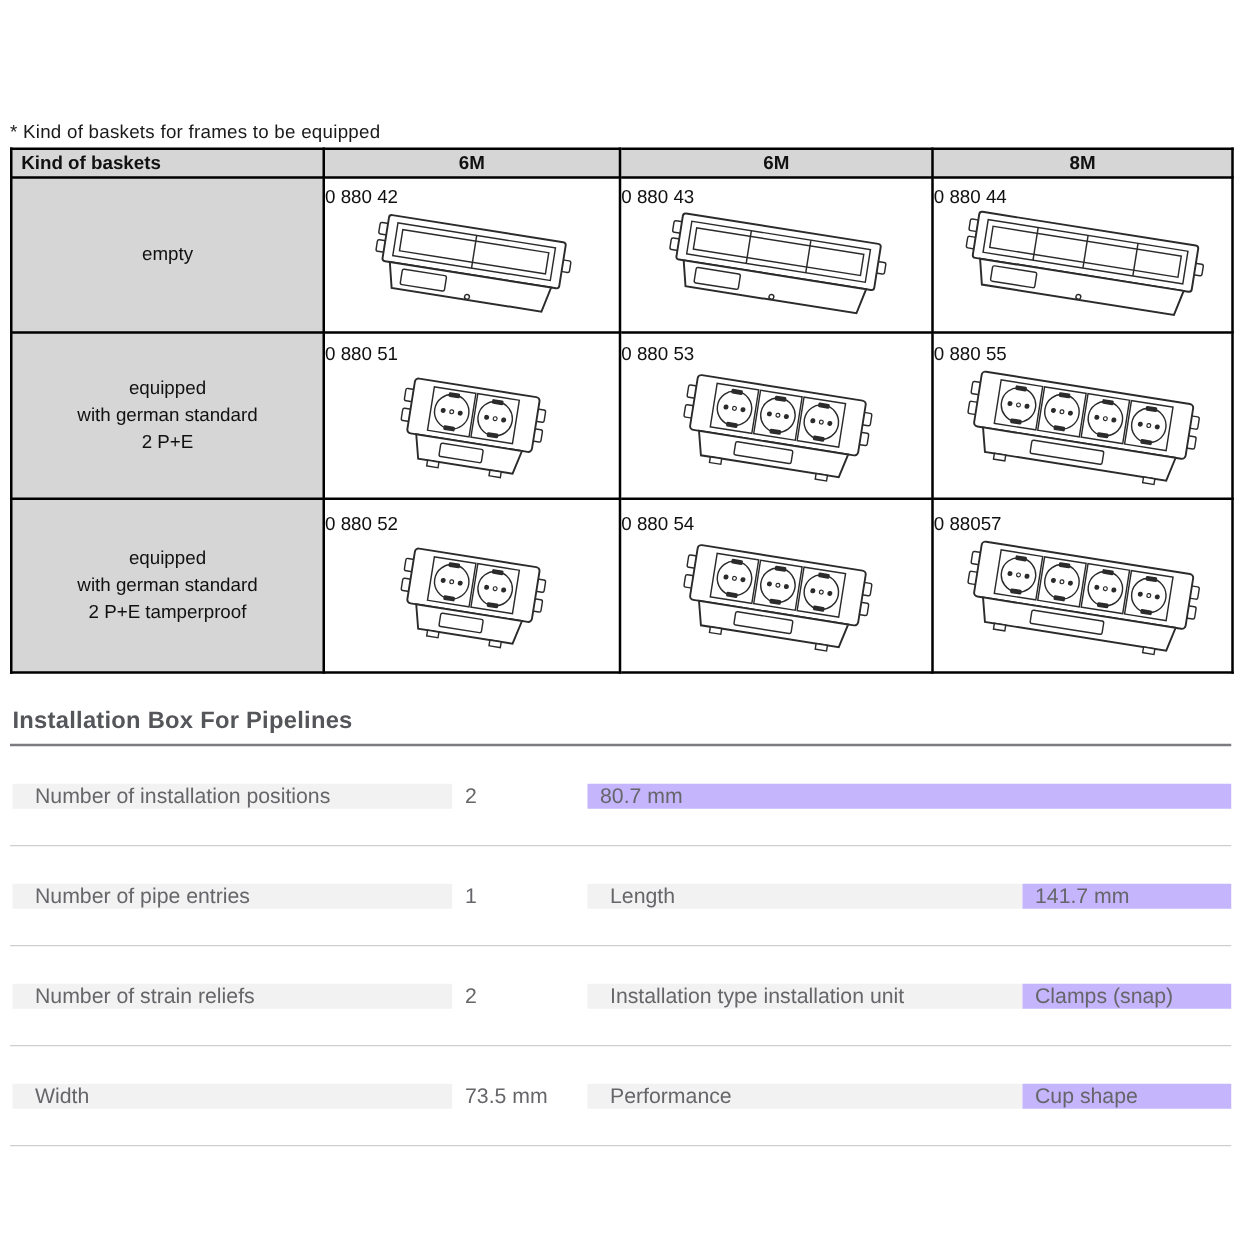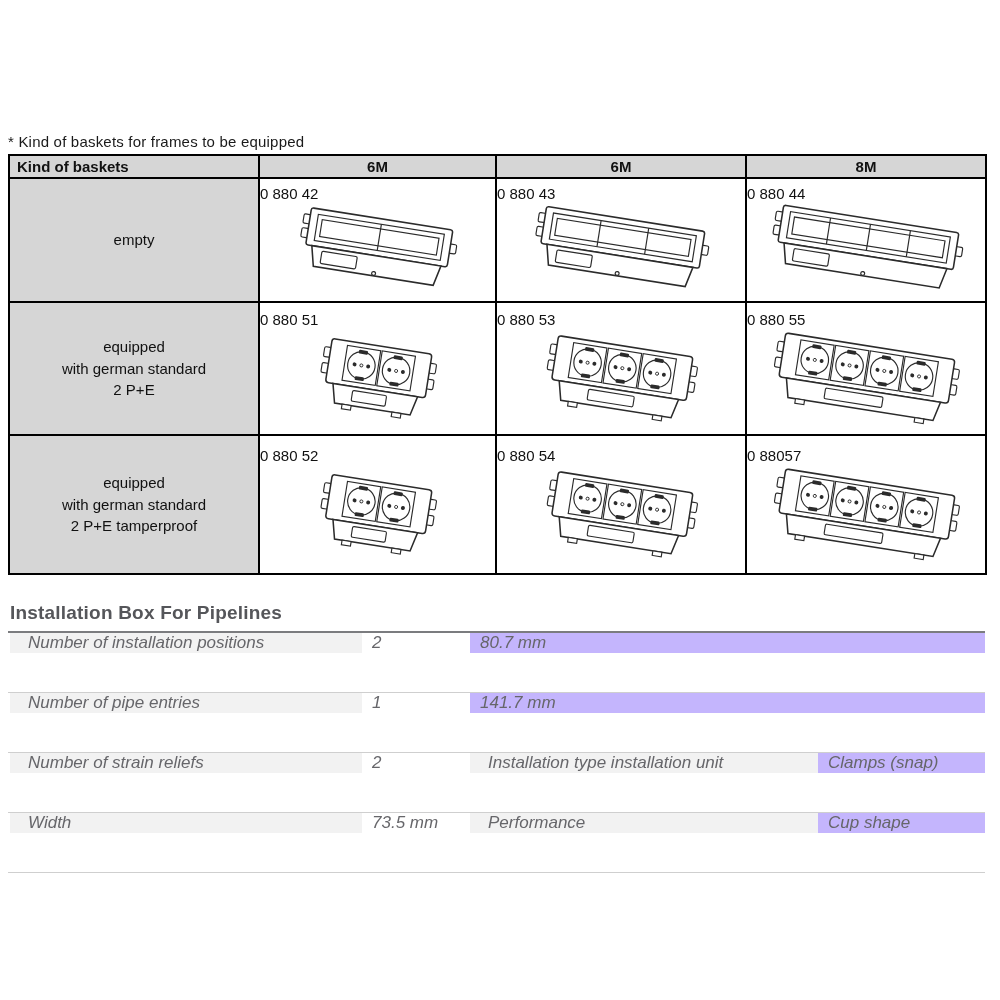--- a/index.html
+++ b/index.html
@@ -1,38 +1,38 @@
 <!DOCTYPE html>
 <html><head>
 <meta charset="utf-8">
 <style>
   * { box-sizing: border-box; margin: 0; padding: 0; }
   html, body { width: 1000px; height: 1000px; background: #ffffff; }
   body { font-family: "Liberation Sans", "DejaVu Sans", sans-serif; color: #111; }
-  .page { padding: 97px 15px 12px 8px; width: 1000px; margin-top: 36px; }
+  .page { padding: 97px 15px 12px 8px; width: 1000px; }
 
   
   .bt-title { font-size: 15px; color: #1a1a1a; margin-bottom: 4px; letter-spacing: 0.2px; }
   table.bt { border-collapse: collapse; table-layout: fixed; width: 977px; }
   table.bt th, table.bt td { border: 2px solid #000; vertical-align: middle; }
   table.bt th { background: #d6d6d6; font-weight: bold; font-size: 15px; height: 23px; padding: 1px 4px; }
   table.bt th.c0 { text-align: left; padding-left: 7px; }
   td.rowlabel { background: #d6d6d6; text-align: center; font-size: 15px; line-height: 1.45; white-space: pre-line; }
   td.prod { background: #fff; padding: 2px 0 0 0; vertical-align: top; }
   .code { font-size: 15px; color: #111; padding-top: 3px; line-height: 19px; }
   .draw { display: flex; justify-content: center; align-items: flex-start; overflow: hidden; }
   .draw svg { display: block; }
   td.h-r1 { height: 123px; } td.h-r2 { height: 133px; } td.h-r3 { height: 139px; }
 
   
   .sec-heading { margin-top: 27px; font-size: 19px; font-weight: 700; color: #55565a;
                  letter-spacing: 0.2px; padding-left: 2px; }
   .sec-rule { margin-top: 7px; border-bottom: 2px solid #7b7c7f; width: 977px; }
   .specs { width: 977px; }
-  .spec-row { display: flex; height: 60px; border-bottom: 1px solid #cfcfcf; align-items: flex-start; font-style: italic; }
+  .spec-row { display: flex; height: 80px; border-bottom: 1px solid #cfcfcf; align-items: center; }
   .cell { display: flex; align-items: center; font-size: 17px; color: #66666a; }
   .lab-l { width: 352px; background: #f2f2f2; padding-left: 18px; margin-left: 2px; }
   .val-l { width: 96px;  background: #fff; padding-left: 10px; }
   .gap   { width: 12px; background: #fff; }
   .lab-r { width: 348px; background: #f2f2f2; padding-left: 18px; }
   .val-r { flex: 1; background: #c4b5fd; padding-left: 10px; }
 </style>
 </head>
 <body>
 
@@ -373,20 +373,21 @@
     <div class="spec-row">
       <div class="cell lab-l">Number of installation positions</div>
       <div class="cell val-l">2</div>
       <div class="gap"></div>
       <div class="cell val-r">80.7 mm</div>
     </div>
     <div class="spec-row">
       <div class="cell lab-l">Number of pipe entries</div>
       <div class="cell val-l">1</div>
       <div class="gap"></div>
+      <div class="cell lab-r">Length</div>
       <div class="cell val-r">141.7 mm</div>
     </div>
     <div class="spec-row">
       <div class="cell lab-l">Number of strain reliefs</div>
       <div class="cell val-l">2</div>
       <div class="gap"></div>
       <div class="cell lab-r">Installation type installation unit</div>
       <div class="cell val-r">Clamps (snap)</div>
     </div>
     <div class="spec-row">

